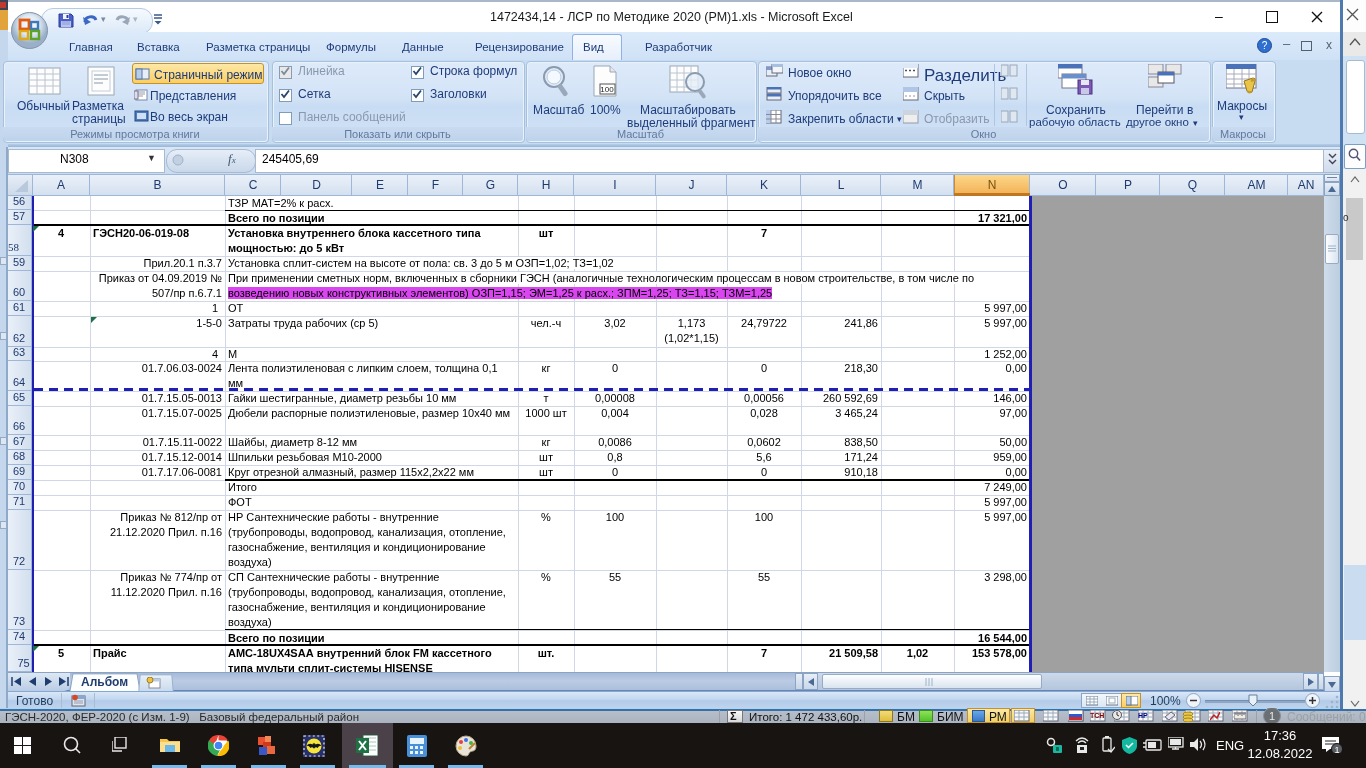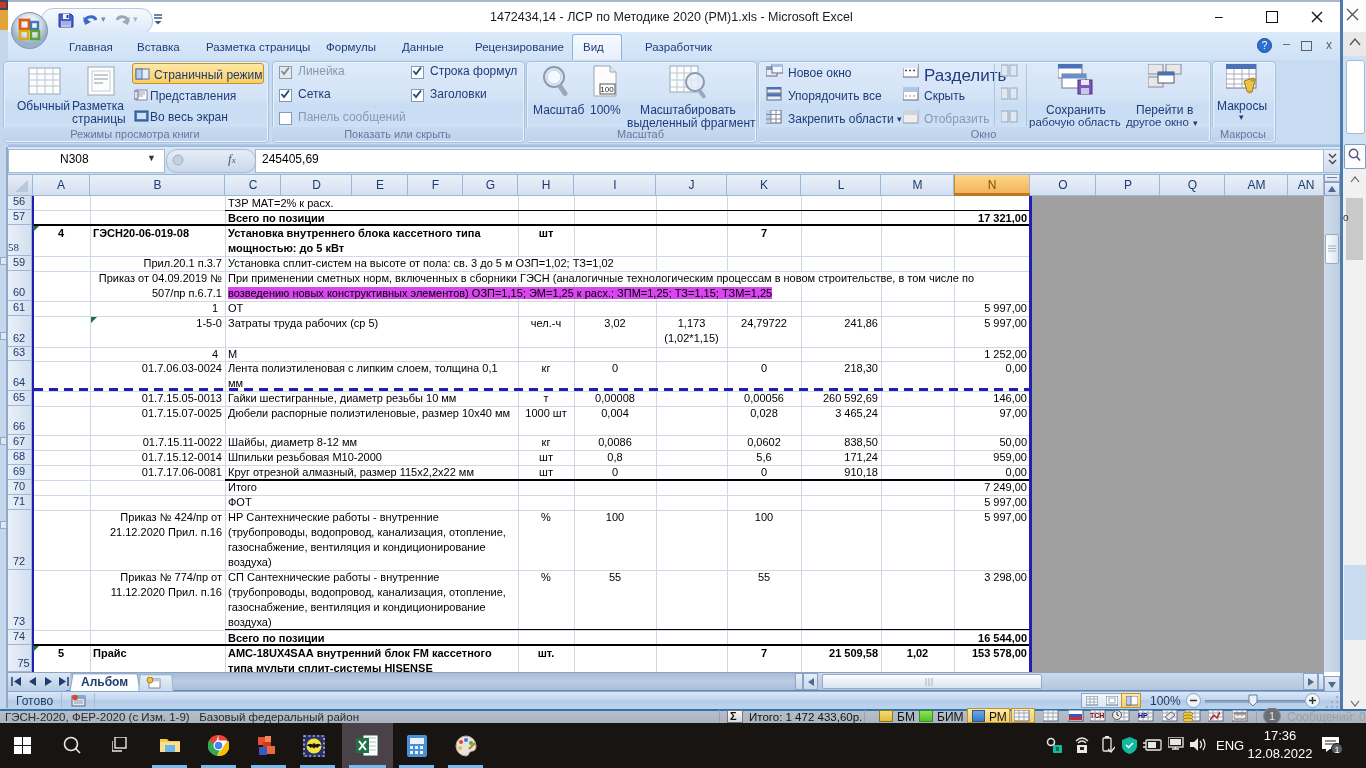--- a/index.html
+++ b/index.html
@@ -478,21 +478,21 @@
 <div class="t" style="left:228px;top:466px;font-size:11px;font-weight:normal;color:#000;">Круг отрезной алмазный, размер 115х2,2х22 мм</div>
 <div class="t" style="left:518px;top:466px;width:56px;text-align:center;font-size:11px;font-weight:normal;color:#000;">шт</div>
 <div class="t" style="left:574px;top:466px;width:82px;text-align:center;font-size:11px;font-weight:normal;color:#000;">0</div>
 <div class="t" style="left:727px;top:466px;width:74px;text-align:center;font-size:11px;font-weight:normal;color:#000;">0</div>
 <div class="t" style="left:801px;top:466px;width:77px;text-align:right;font-size:11px;font-weight:normal;color:#000;">910,18</div>
 <div class="t" style="left:954px;top:466px;width:73px;text-align:right;font-size:11px;font-weight:normal;color:#000;">0,00</div>
 <div class="t" style="left:228px;top:481px;font-size:11px;font-weight:normal;color:#000;">Итого</div>
 <div class="t" style="left:954px;top:481px;width:73px;text-align:right;font-size:11px;font-weight:normal;color:#000;">7 249,00</div>
 <div class="t" style="left:228px;top:496px;font-size:11px;font-weight:normal;color:#000;">ФОТ</div>
 <div class="t" style="left:954px;top:496px;width:73px;text-align:right;font-size:11px;font-weight:normal;color:#000;">5 997,00</div>
-<div class="t" style="left:90px;top:511px;width:132px;text-align:right;font-size:11px;font-weight:normal;color:#000;">Приказ № 424/пр от</div>
+<div class="t" style="left:90px;top:511px;width:132px;text-align:right;font-size:11px;font-weight:normal;color:#000;">Приказ № 812/пр от</div>
 <div class="t" style="left:90px;top:526px;width:132px;text-align:right;font-size:11px;font-weight:normal;color:#000;">21.12.2020 Прил. п.16</div>
 <div class="t" style="left:228px;top:511px;font-size:11px;font-weight:normal;color:#000;">НР Сантехнические работы - внутренние</div>
 <div class="t" style="left:228px;top:526px;font-size:11px;font-weight:normal;color:#000;">(трубопроводы, водопровод, канализация, отопление,</div>
 <div class="t" style="left:228px;top:541px;font-size:11px;font-weight:normal;color:#000;">газоснабжение, вентиляция и кондиционирование</div>
 <div class="t" style="left:228px;top:556px;font-size:11px;font-weight:normal;color:#000;">воздуха)</div>
 <div class="t" style="left:518px;top:511px;width:56px;text-align:center;font-size:11px;font-weight:normal;color:#000;">%</div>
 <div class="t" style="left:574px;top:511px;width:82px;text-align:center;font-size:11px;font-weight:normal;color:#000;">100</div>
 <div class="t" style="left:727px;top:511px;width:74px;text-align:center;font-size:11px;font-weight:normal;color:#000;">100</div>
 <div class="t" style="left:954px;top:511px;width:73px;text-align:right;font-size:11px;font-weight:normal;color:#000;">5 997,00</div>
 <div class="t" style="left:90px;top:571px;width:132px;text-align:right;font-size:11px;font-weight:normal;color:#000;">Приказ № 774/пр от</div>

